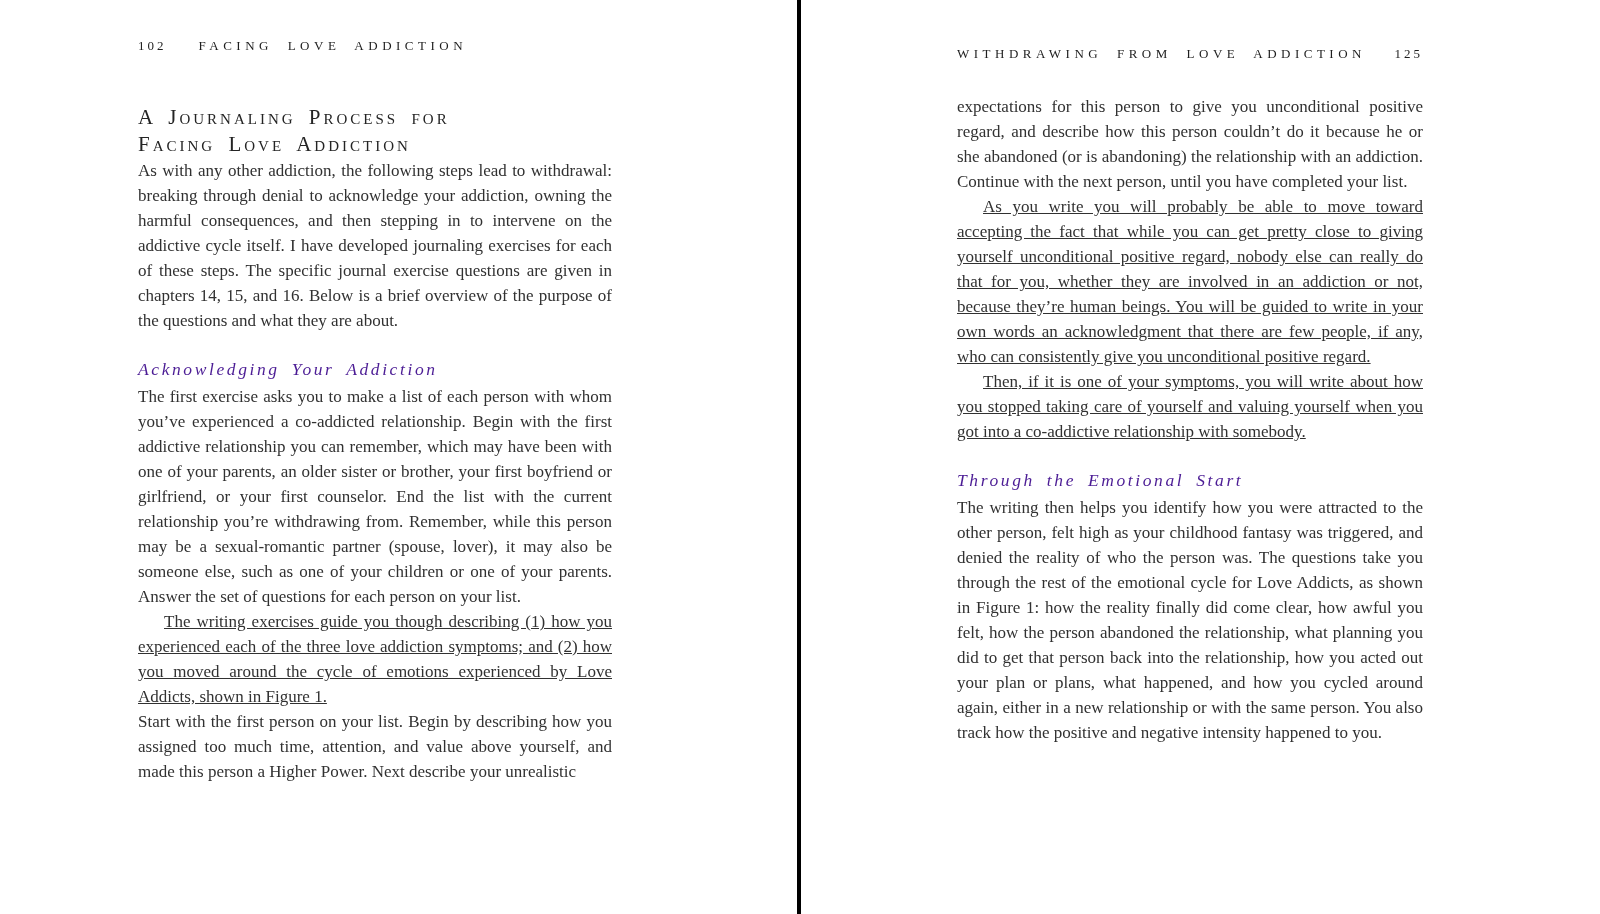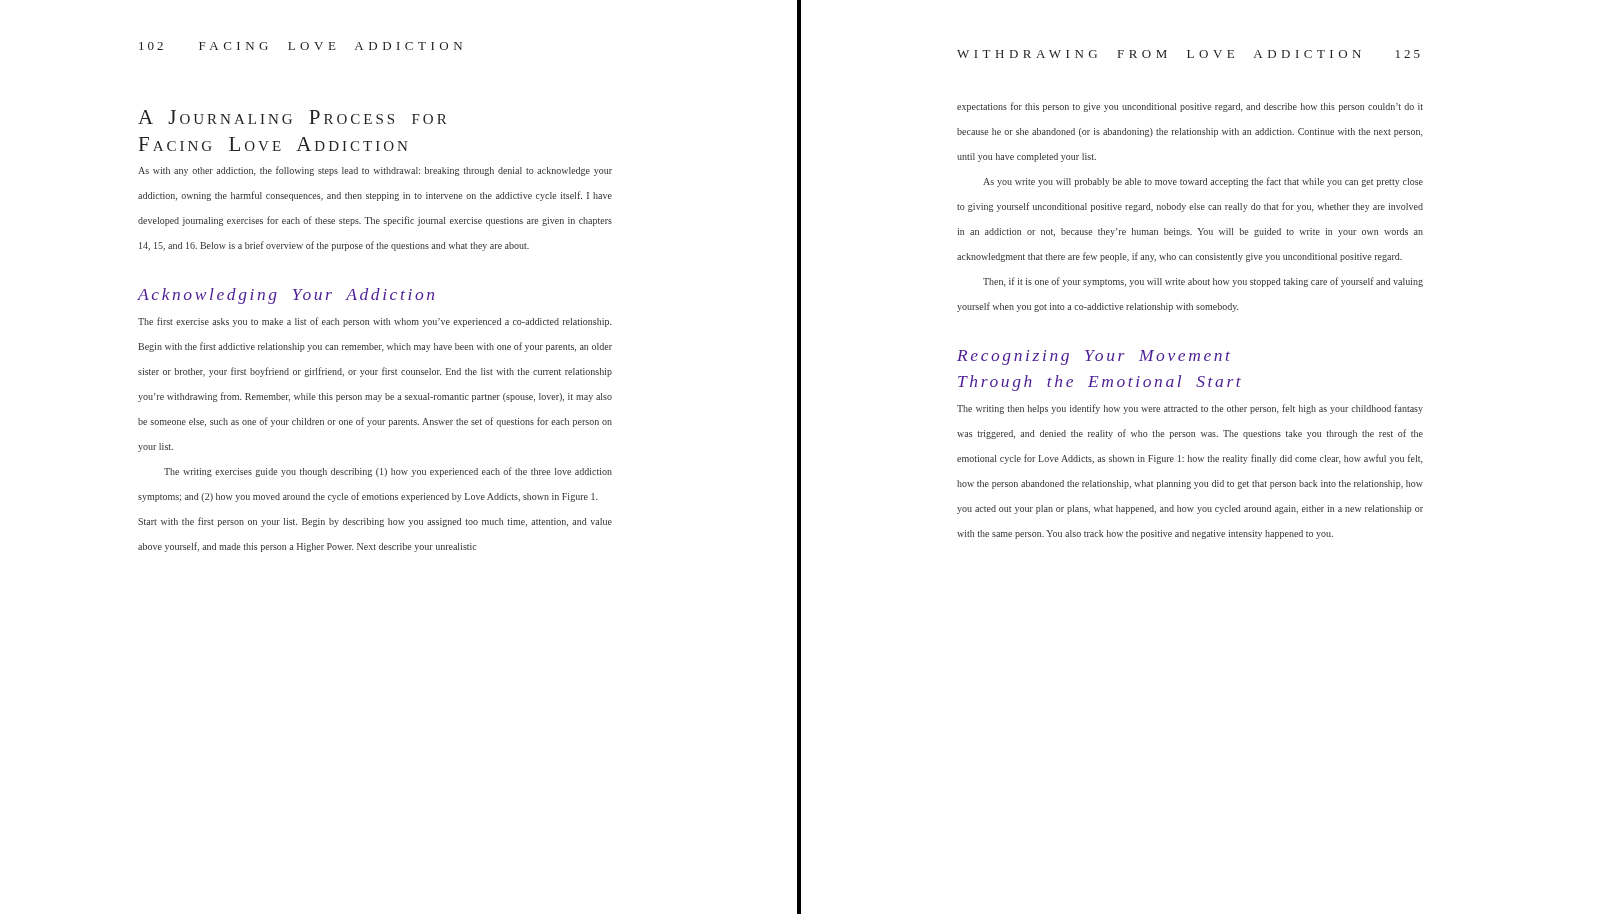--- a/index.html
+++ b/index.html
@@ -71,26 +71,26 @@
     font-size: 17.5px;
     line-height: 26px;
     letter-spacing: 2.6px;
     word-spacing: 5px;
     color: #4c1d95;
   }
   .subheading span { display: block; }
 
   
   .para {
-    font-size: 10px;
+    font-size: 17px;
     line-height: 25px;
     text-align: justify;
     color: #313131;
   }
-  .para.indent { text-indent: 26px; }
+  .para.indent { text-indent: 26px; text-decoration: underline; }
   .body-start { margin-top: 32px; }
 </style>
 </head>
 <body>
 
 <div class="spread">
 
   <div class="page left">
     <div class="page-col-left">
       <div class="running-header head-left">
@@ -122,21 +122,20 @@
       <div class="running-header head-right">
         <span>WITHDRAWING FROM LOVE ADDICTION</span>
         <span class="pgnum">125</span>
       </div>
 
       <div id="right-body" class="body-start">
           <p class="para">expectations for this person to give you unconditional positive regard, and describe how this person couldn’t do it because he or she abandoned (or is abandoning) the relationship with an addiction. Continue with the next person, until you have completed your list.</p>
           <p class="para indent">As you write you will probably be able to move toward accepting the fact that while you can get pretty close to giving yourself unconditional positive regard, nobody else can really do that for you, whether they are involved in an addiction or not, because they’re human beings. You will be guided to write in your own words an acknowledgment that there are few people, if any, who can consistently give you unconditional positive regard.</p>
           <p class="para indent">Then, if it is one of your symptoms, you will write about how you stopped taking care of yourself and valuing yourself when you got into a co-addictive relationship with somebody.</p>
           <h3 class="subheading">
-            <span>Recognizing Your Movement</span>
             <span>Through the Emotional Start</span>
           </h3>
           <p class="para">The writing then helps you identify how you were attracted to the other person, felt high as your childhood fantasy was triggered, and denied the reality of who the person was. The questions take you through the rest of the emotional cycle for Love Addicts, as shown in Figure 1: how the reality finally did come clear, how awful you felt, how the person abandoned the relationship, what planning you did to get that person back into the relationship, how you acted out your plan or plans, what happened, and how you cycled around again, either in a new relationship or with the same person. You also track how the positive and negative intensity happened to you.</p>
         </div>
     </div>
   </div>
 
 </div>
 
 </body></html>

